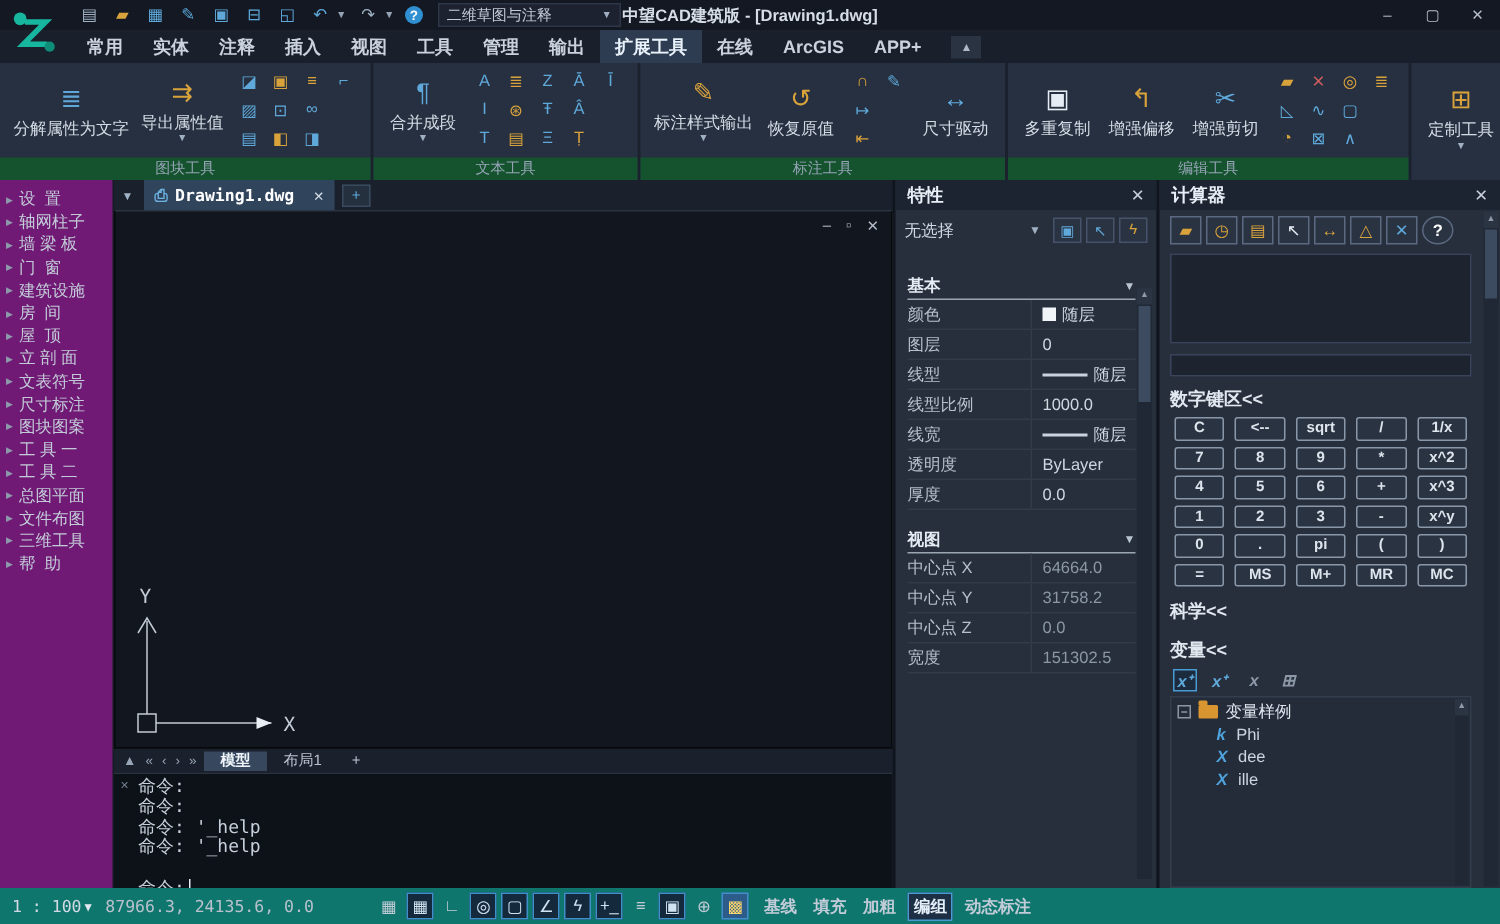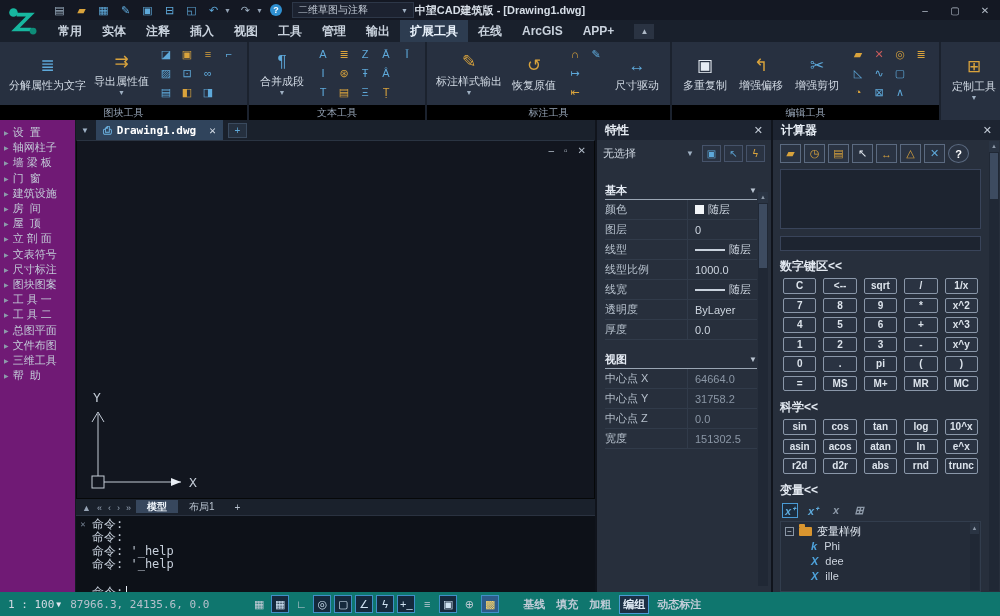--- a/index.html
+++ b/index.html
@@ -34,21 +34,21 @@
   .ribbon { height:78px; background:#1b222e; display:flex; gap:2px; flex:0 0 auto; }
   .rgroup { background:#273040; display:flex; flex-direction:column; }
   .rgroup.nolabel .rbody { padding-bottom:8px; }
   .rbody { flex:1; display:flex; align-items:center; gap:8px; padding:3px 9px; }
   .rbig { display:flex; flex-direction:column; align-items:center; justify-content:center; font-size:11px; color:#d3dbe5; min-width:48px; }
   .bigico { font-size:17px; height:24px; line-height:24px; }
   .biglabel { white-space:nowrap; }
   .bcaret { font-size:7px; color:#9fb0c2; height:8px; line-height:8px; }
   .rgrid { display:grid; grid-auto-flow:column; grid-template-rows:repeat(3,19px); gap:0 3px; }
   .gi { width:18px; height:18px; display:flex; align-items:center; justify-content:center; font-size:11px; }
-  .rlabel { height:15px; background:#000000; color:#96a4b6; font-size:10px; text-align:center; line-height:15px; flex:0 0 auto; }
+  .rlabel { height:15px; background:#14532d; color:#96a4b6; font-size:10px; text-align:center; line-height:15px; flex:0 0 auto; }
 
   
   .main { flex:1; display:flex; min-height:0; }
 
   .sidebar { width:76px; background:#701a75; border-right:1px solid #151a23; padding-top:5px; flex:0 0 auto; }
   .sitem { height:15.2px; display:flex; align-items:center; gap:4px; padding-left:4px; font-size:11px; color:#c2cbd7; white-space:pre; }
   .sitem .arr { font-size:6px; color:#8d9aab; }
 
   .center { flex:1; display:flex; flex-direction:column; min-width:0; background:#12161f; }
   .doctabs { height:20px; background:#1a212c; display:flex; align-items:center; gap:5px; padding-left:3px; flex:0 0 auto; }
@@ -128,21 +128,21 @@
 
   
   .statusbar { height:24px; background:#0f766e; display:flex; align-items:center; padding:0 8px; gap:5px; font-size:11px; flex:0 0 auto; }
   .scale { color:#d3dae3; display:flex; align-items:center; gap:2px; font-family:"DejaVu Sans Mono",monospace; font-size:11px; }
   .scale .caret { font-size:8px; color:#e2e8f0; }
   .coords { color:#b8c1cd; font-family:"DejaVu Sans Mono",monospace; font-size:11px; margin-left:4px; }
   .sicons { display:flex; gap:3px; align-items:center; margin-left:36px; }
   .sico { width:18px; height:18px; display:flex; align-items:center; justify-content:center; font-size:11px; color:#c2cbd6; }
   .sico.active { border:1px solid #3f8fc8; background:#15293c; color:#cfe3f2; }
   .sico.fill { background:#2d5c8a; color:#ffd76a; border:1px solid #3f8fc8; }
-  .stoggles { display:flex; gap:5px; margin-left:16px; align-items:center; }
+  .stoggles { display:flex; gap:5px; margin-left:2px; align-items:center; }
   .stog { padding:1px 3px; color:#c2ccd8; font-weight:bold; white-space:nowrap; }
   .stog.active { border:1px solid #4a9ad4; background:#1c2f44; color:#e4eef8; }
 </style>
 </head>
 <body>
 
 <div class="app">
 
   <div class="titlebar">
     <div class="logo">
@@ -529,37 +529,20 @@
             <div class="ckey">pi</div>
             <div class="ckey">(</div>
             <div class="ckey">)</div>
             <div class="ckey">=</div>
             <div class="ckey">MS</div>
             <div class="ckey">M+</div>
             <div class="ckey">MR</div>
             <div class="ckey">MC</div>
           </div>
         <div class="csec">科学&lt;&lt;</div>
-        <div class="ckeys" id="skeys">
-            <div class="ckey">sin</div>
-            <div class="ckey">cos</div>
-            <div class="ckey">tan</div>
-            <div class="ckey">log</div>
-            <div class="ckey">10^x</div>
-            <div class="ckey">asin</div>
-            <div class="ckey">acos</div>
-            <div class="ckey">atan</div>
-            <div class="ckey">ln</div>
-            <div class="ckey">e^x</div>
-            <div class="ckey">r2d</div>
-            <div class="ckey">d2r</div>
-            <div class="ckey">abs</div>
-            <div class="ckey">rnd</div>
-            <div class="ckey">trunc</div>
-          </div>
         <div class="csec">变量&lt;&lt;</div>
         <div class="vtools" id="vtools">
             <span class="vtool boxed">x⁺</span>
             <span class="vtool">x⁺</span>
             <span class="vtool dim">x</span>
             <span class="vtool dim">⊞</span>
           </div>
         <div class="vtree">
           <div class="vroot">
             <span class="vminus">−</span>

